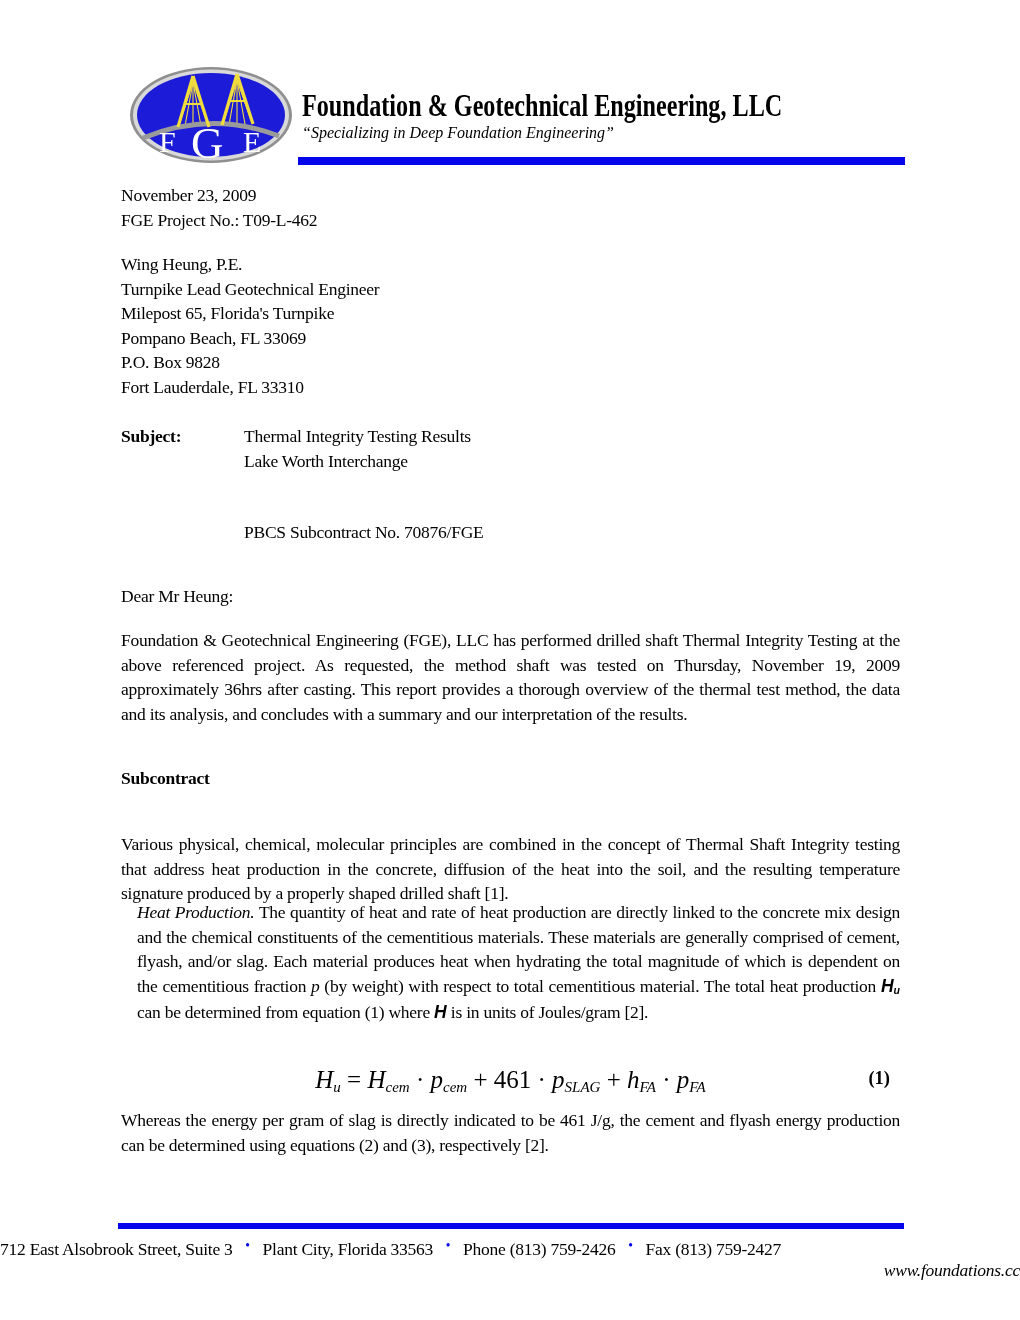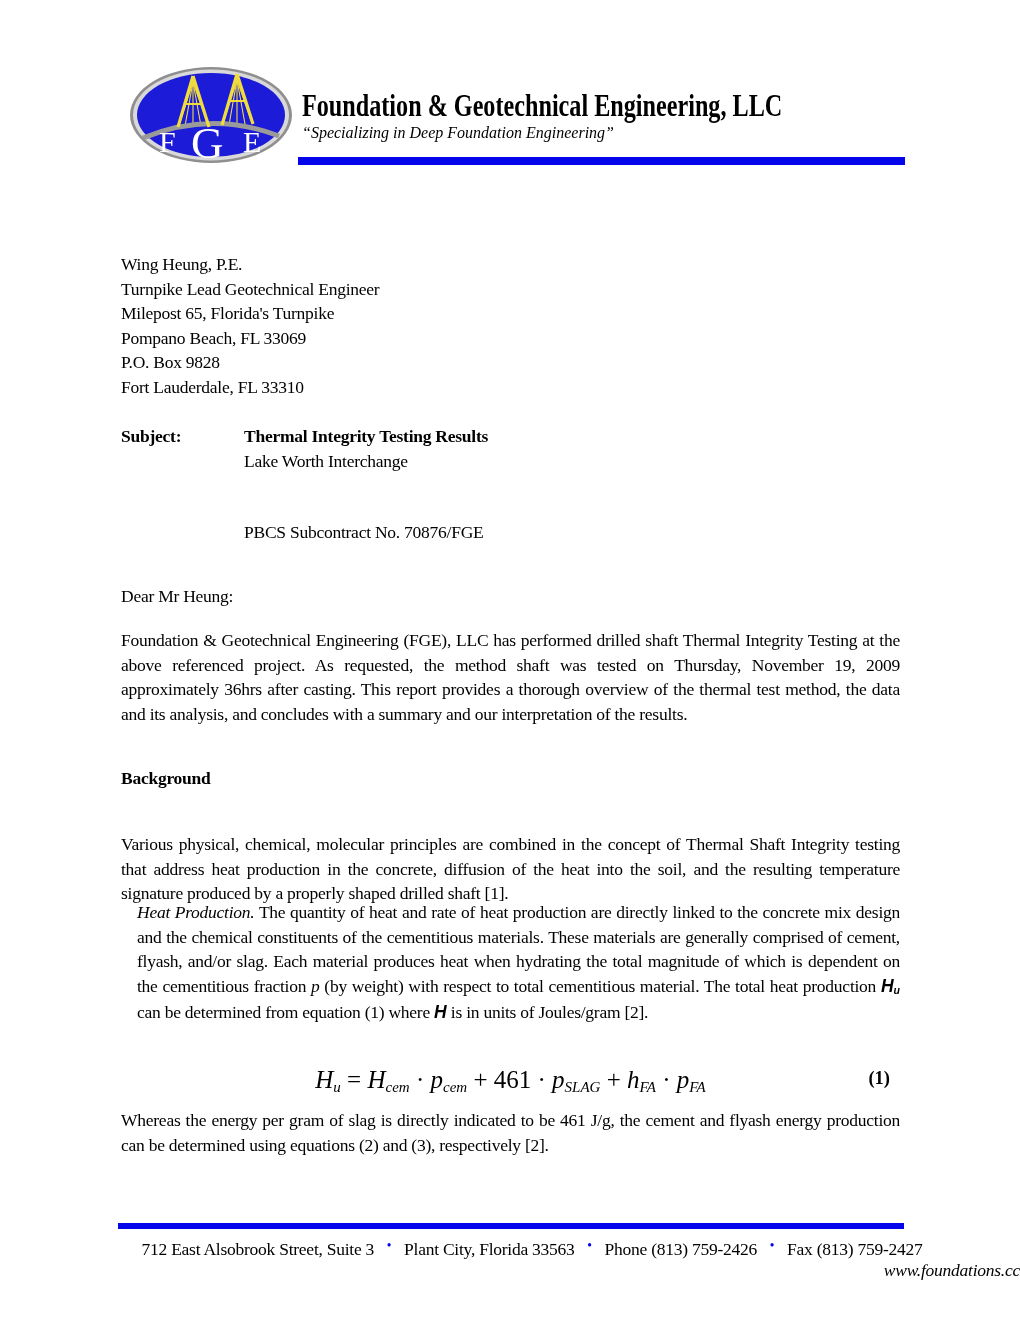--- a/index.html
+++ b/index.html
@@ -28,42 +28,42 @@
     transform:scaleX(0.78);transform-origin:0 0;
   }
   .tagline{left:302px;top:124px;font-size:16px;font-style:italic;white-space:nowrap;}
   .header-bar{left:298px;top:157px;width:607px;height:8px;}
 
   
   .date-block{left:121px;top:183px;}
   .recipient-block{left:121px;top:252px;}
   .subject-row{left:121px;top:424px;display:flex;}
   .subject-label{width:123px;flex:0 0 123px;font-weight:bold;}
-  .subject-line-0{font-weight:bold;}
+  .subject-line-0{font-weight:normal;}
   .pbcs-line{left:244px;top:520px;}
   .salutation{left:121px;top:584px;}
   .para-intro{left:121px;right:120px;top:628px;}
   .bg-heading{left:121px;top:766px;font-weight:bold;}
   .bg-para{left:121px;right:120px;top:832px;}
   .heat-para{left:121px;right:120px;top:900px;margin-left:16px;}
 
   
   .equation-row{left:121px;right:120px;top:1060px;height:44px;}
   .equation-body{
     position:absolute;left:0;right:0;top:0;
     text-align:center;
     font-size:25px;line-height:40px;
     white-space:nowrap;
   }
   .equation-number{position:absolute;right:10px;top:8px;font-weight:bold;font-size:18.5px;}
   .whereas-para{left:121px;right:120px;top:1108px;}
 
   
   .footer-bar{left:118px;top:1223px;width:786px;height:6px;}
-  .footer-line1{left:0;right:0;top:1233px;text-align:center;white-space:nowrap;margin-left:44px;}
+  .footer-line1{left:0;right:0;top:1233px;text-align:left;white-space:nowrap;}
   .footer-item{display:inline;}
   .dot-sep{font-size:12px;vertical-align:6px;margin:0 13px;font-weight:bold;}
   .footer-www{left:0;right:0;top:1258px;text-align:right;font-style:italic;}
 </style>
 </head>
 <body>
 
 <div class="page">
 
   <svg class="abs logo" viewBox="0 0 164 98" width="164" height="98" aria-hidden="true">
@@ -100,20 +100,24 @@
 
     <text x="30" y="86" fill="#ffffff" font-size="30" font-family="Liberation Serif, serif">F</text>
     <text x="62" y="92" fill="#ffffff" font-size="45" font-family="Liberation Serif, serif">G</text>
     <text x="114" y="86" fill="#ffffff" font-size="30" font-family="Liberation Serif, serif">E</text>
   </svg>
 
   <div class="abs company-name">Foundation &amp; Geotechnical Engineering, LLC</div>
   <div class="abs tagline">“Specializing in Deep Foundation Engineering”</div>
   <div class="abs header-bar" style="background:#0505ec;"></div>
 
+  <div class="abs date-block body-text">
+    <div>November 23, 2009</div>
+    <div>FGE Project No.: T09-L-462</div>
+  </div>
 
   <div class="abs recipient-block body-text">
       <div class="recipient-line">Wing Heung, P.E.</div>
       <div class="recipient-line">Turnpike Lead Geotechnical Engineer</div>
       <div class="recipient-line">Milepost 65, Florida's Turnpike</div>
       <div class="recipient-line">Pompano Beach, FL 33069</div>
       <div class="recipient-line">P.O. Box 9828</div>
       <div class="recipient-line">Fort Lauderdale, FL 33310</div>
     </div>
 
@@ -123,21 +127,21 @@
         <div class="subject-line subject-line-0">Thermal Integrity Testing Results</div>
         <div class="subject-line">Lake Worth Interchange</div>
       </div>
   </div>
   <div class="abs pbcs-line body-text">PBCS Subcontract No. 70876/FGE</div>
 
   <div class="abs salutation body-text">Dear Mr Heung:</div>
 
   <div class="abs para-intro body-text just">Foundation &amp; Geotechnical Engineering (FGE), LLC has performed drilled shaft Thermal Integrity Testing at the above referenced project. As requested, the method shaft was tested on Thursday, November 19, 2009 approximately 36hrs after casting. This report provides a thorough overview of the thermal test method, the data and its analysis, and concludes with a summary and our interpretation of the results.</div>
 
-  <div class="abs bg-heading body-text">Background</div>
+  <div class="abs bg-heading body-text">Subcontract</div>
   <div class="abs bg-para body-text just">Various physical, chemical, molecular principles are combined in the concept of Thermal Shaft Integrity testing that address heat production in the concrete, diffusion of the heat into the soil, and the resulting temperature signature produced by a properly shaped drilled shaft [1].</div>
 
   <div class="abs heat-para body-text just"><span class="i">Heat Production.</span><span> The quantity of heat and rate of heat production are directly linked to the concrete mix design and the chemical constituents of the cementitious materials.  These materials are generally comprised of cement, flyash, and/or slag.  Each material produces heat when hydrating the total magnitude of which is dependent on the cementitious fraction </span><span class="i">p</span><span> (by weight) with respect to total cementitious material.  The total heat production </span><span class="bsans">H</span><span class="bsans sub">u</span><span> can be determined from equation (1) where </span><span class="bsans">H</span><span> is in units of Joules/gram [2].</span></div>
 
   <div class="abs equation-row">
     <div class="equation-body"><span class="i">H</span><span class="i sub">u</span><span class="op"> = </span><span class="i">H</span><span class="i sub">cem</span><span class="op"> · </span><span class="i">p</span><span class="i sub">cem</span><span class="op"> + 461 · </span><span class="i">p</span><span class="i sub">SLAG</span><span class="op"> + </span><span class="i">h</span><span class="i sub">FA</span><span class="op"> · </span><span class="i">p</span><span class="i sub">FA</span></div>
     <div class="equation-number">(1)</div>
   </div>
 
   <div class="abs whereas-para body-text just">Whereas the energy per gram of slag is directly indicated to be 461 J/g, the cement and flyash energy production can be determined using equations (2) and (3), respectively [2].</div>

